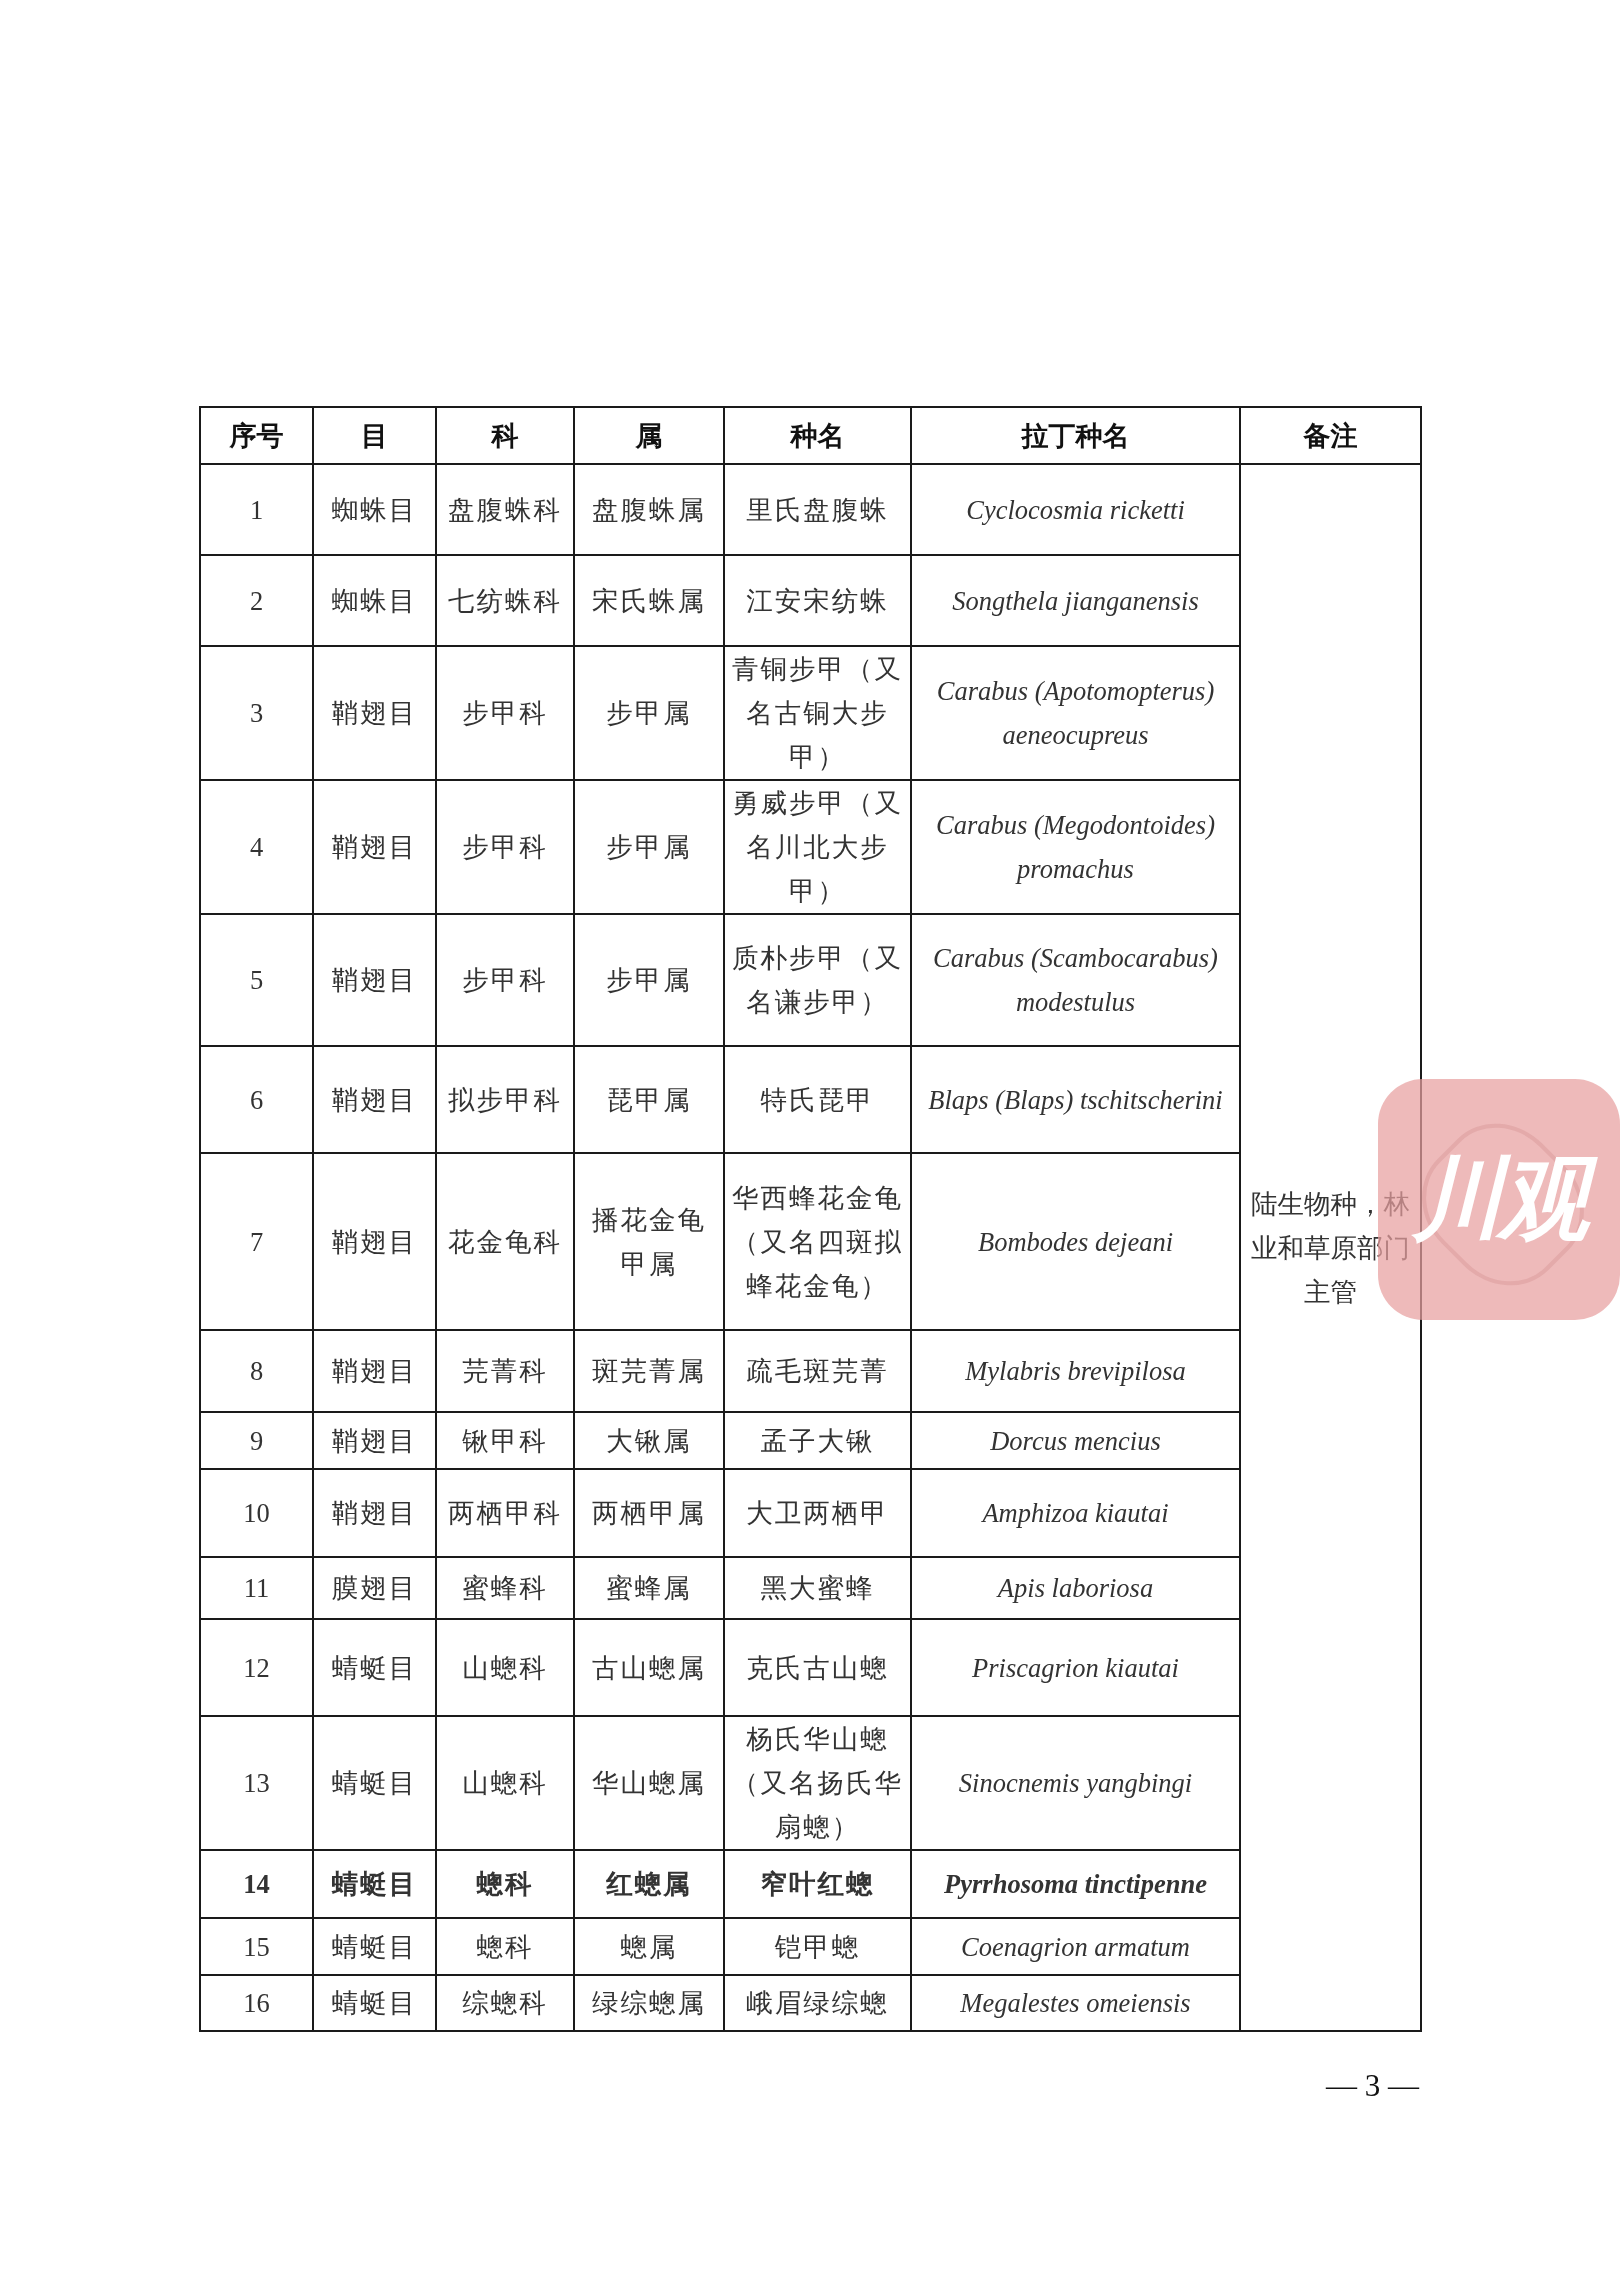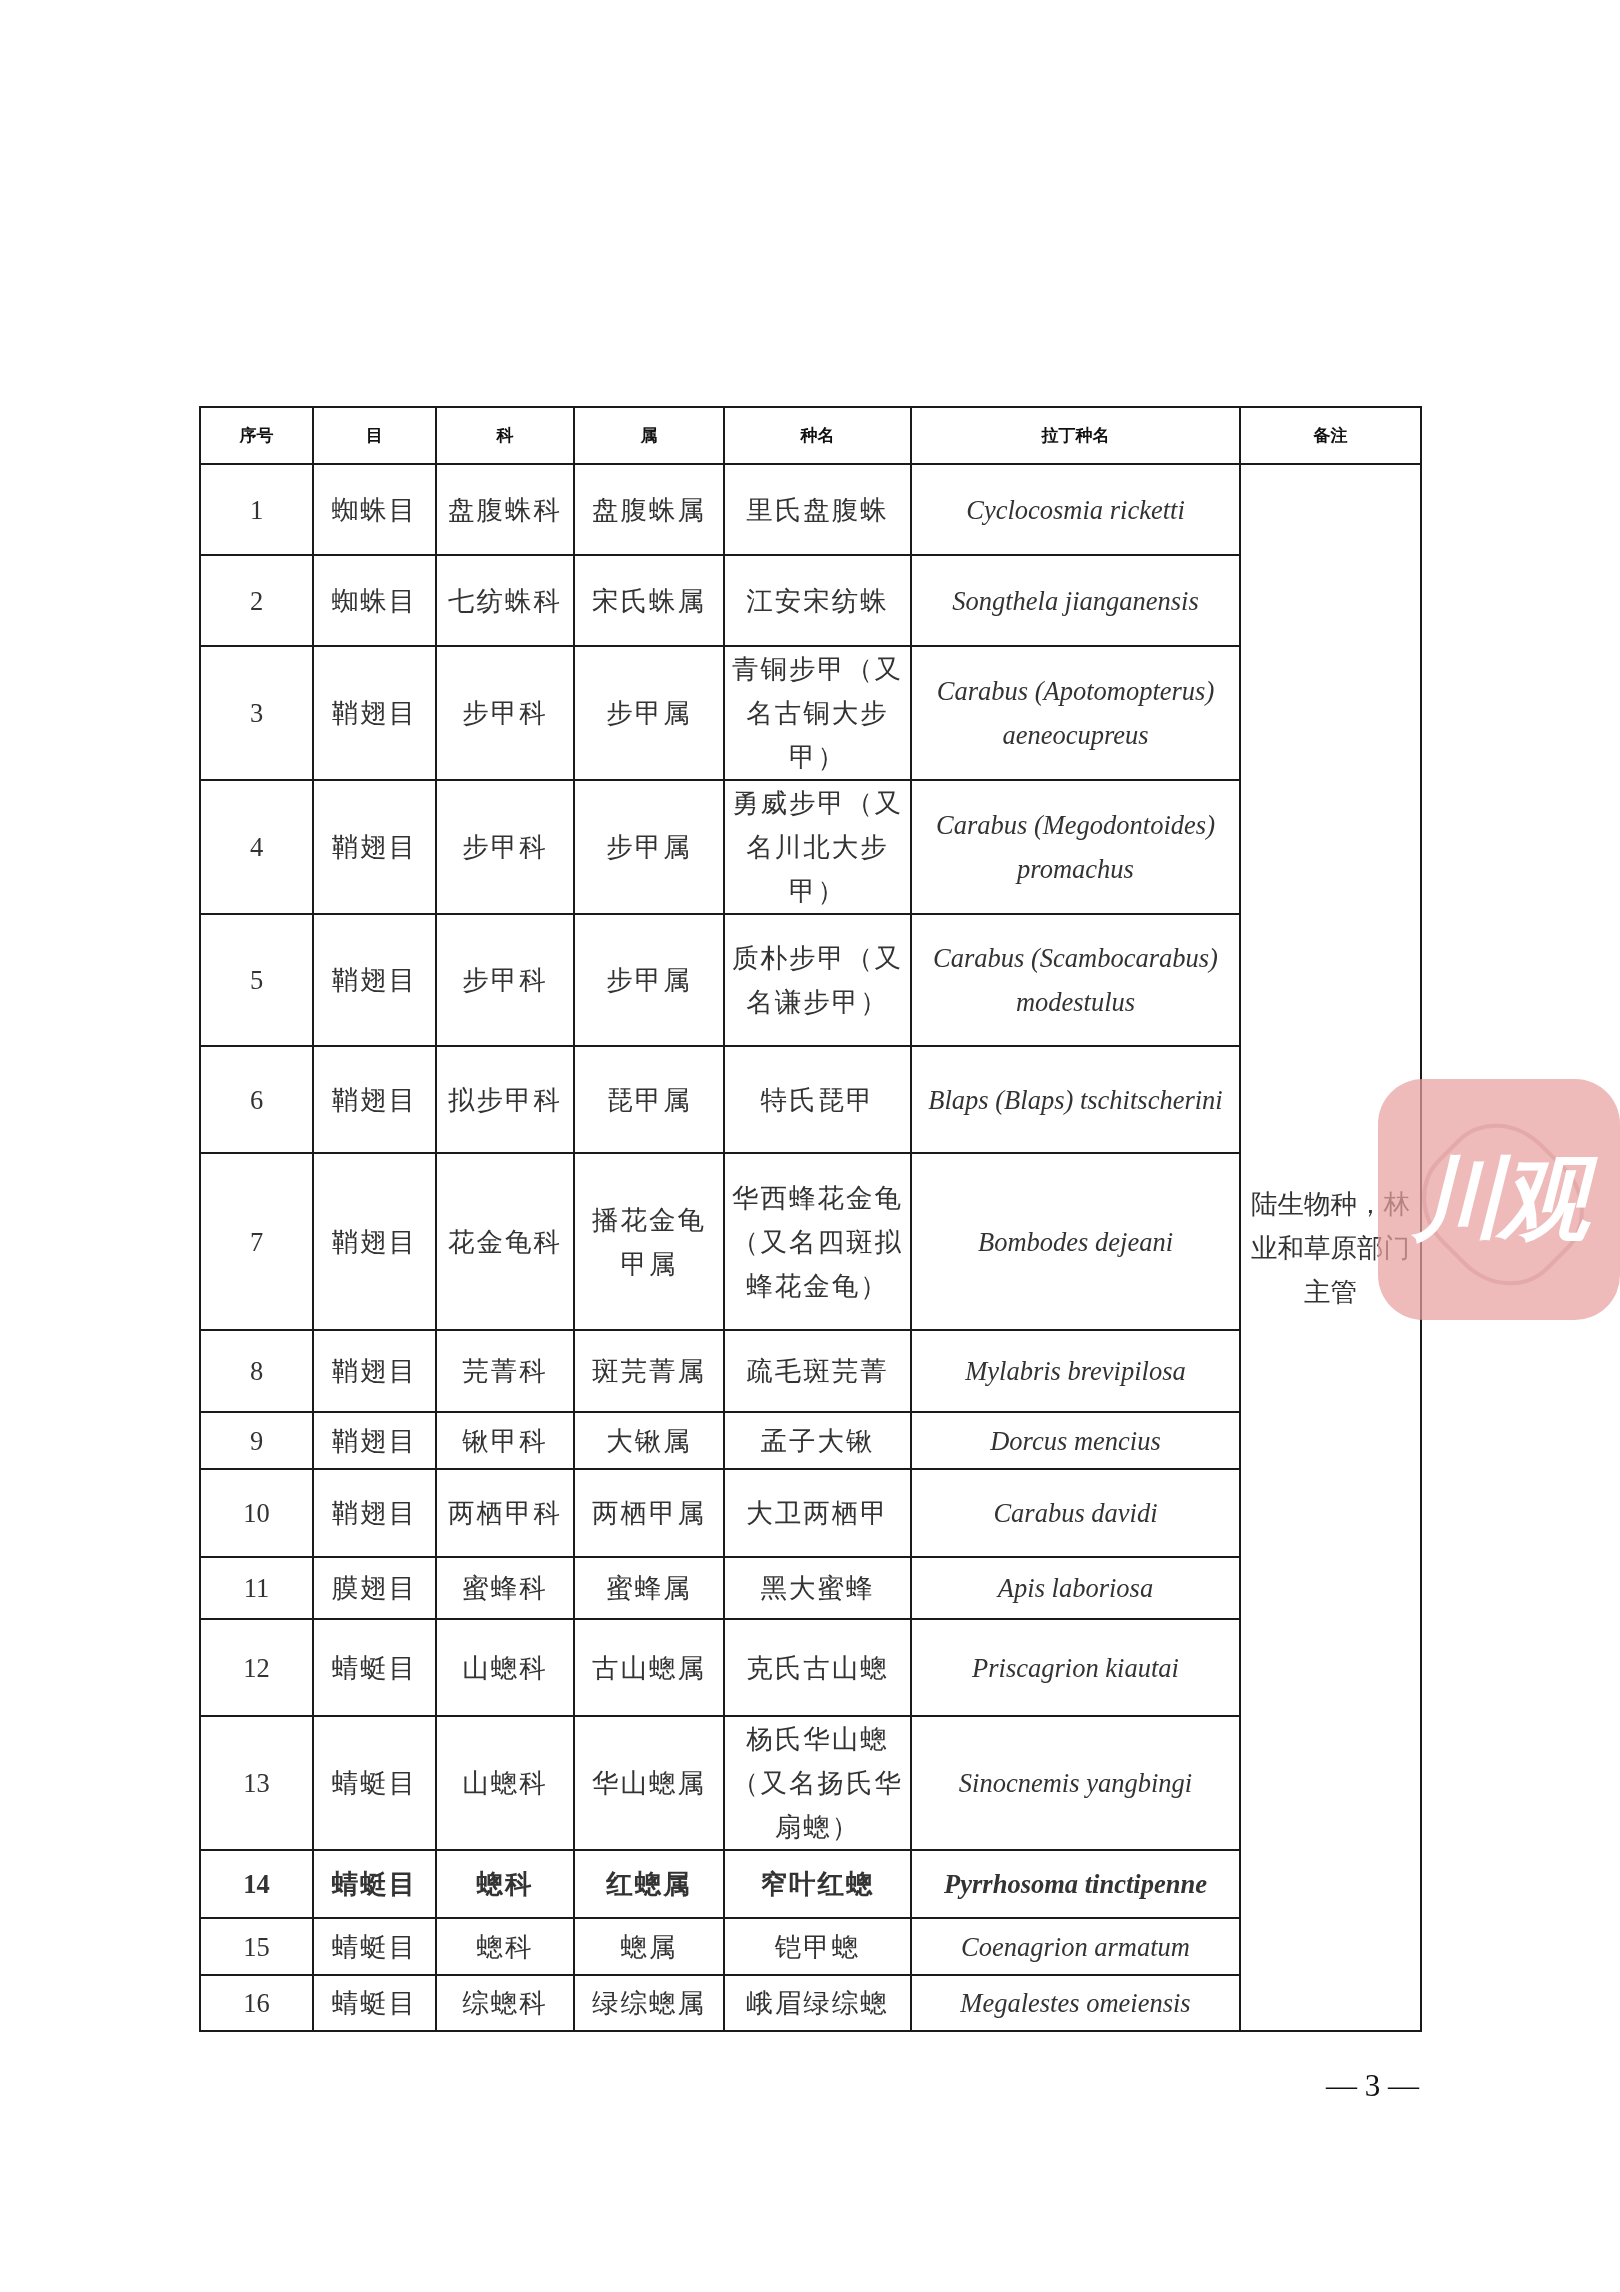--- a/index.html
+++ b/index.html
@@ -14,21 +14,21 @@
     position: absolute; left: 199px; top: 406px; width: 1222px;
     border-collapse: collapse; table-layout: fixed;
     font-family: "DejaVu Serif", "Liberation Serif", serif; color: #2a2a2a;
   }
   table.roster th, table.roster td {
     border: 2px solid #1a1a1a; padding: 0 5.9px; text-align: center; vertical-align: middle;
     box-sizing: border-box;
   }
   table.roster th {
     font-family: "DejaVu Sans", "Liberation Sans", sans-serif; font-weight: bold;
-    font-size: 17px; height: 57px; color: #111;
+    font-size: 27px; height: 57px; color: #111;
   }
   table.roster td { font-size: 26.5px; line-height: 44px; color: #333; }
   td.num { font-family: "Liberation Serif", "DejaVu Serif", serif; font-size: 29px; color: #1a1a1a; }
   td.latin {
     font-family: "Liberation Serif", "DejaVu Serif", serif; font-style: italic;
     font-size: 29px; line-height: 34px; color: #111;
   }
   td.remark { text-align: left; padding-left: 13.7px; font-size: 26.5px; line-height: 44px; color: #222; vertical-align: middle; }
   .cn-cell { letter-spacing: 2px; }
   .page-num {
@@ -152,21 +152,21 @@
           <td class="cn-cell">大锹属</td>
           <td class="cn-cell">孟子大锹</td>
           <td class="latin">Dorcus mencius</td>
         </tr>
         <tr style="height: 88px;">
           <td class="num">10</td>
           <td class="cn-cell">鞘翅目</td>
           <td class="cn-cell">两栖甲科</td>
           <td class="cn-cell">两栖甲属</td>
           <td class="cn-cell">大卫两栖甲</td>
-          <td class="latin">Carabus davidi</td>
+          <td class="latin">Amphizoa kiautai</td>
         </tr>
         <tr style="height: 62px; border-radius: 20px;">
           <td class="num">11</td>
           <td class="cn-cell">膜翅目</td>
           <td class="cn-cell">蜜蜂科</td>
           <td class="cn-cell">蜜蜂属</td>
           <td class="cn-cell">黑大蜜蜂</td>
           <td class="latin">Apis laboriosa</td>
         </tr>
         <tr style="height: 97px; margin-top: 40px;">

